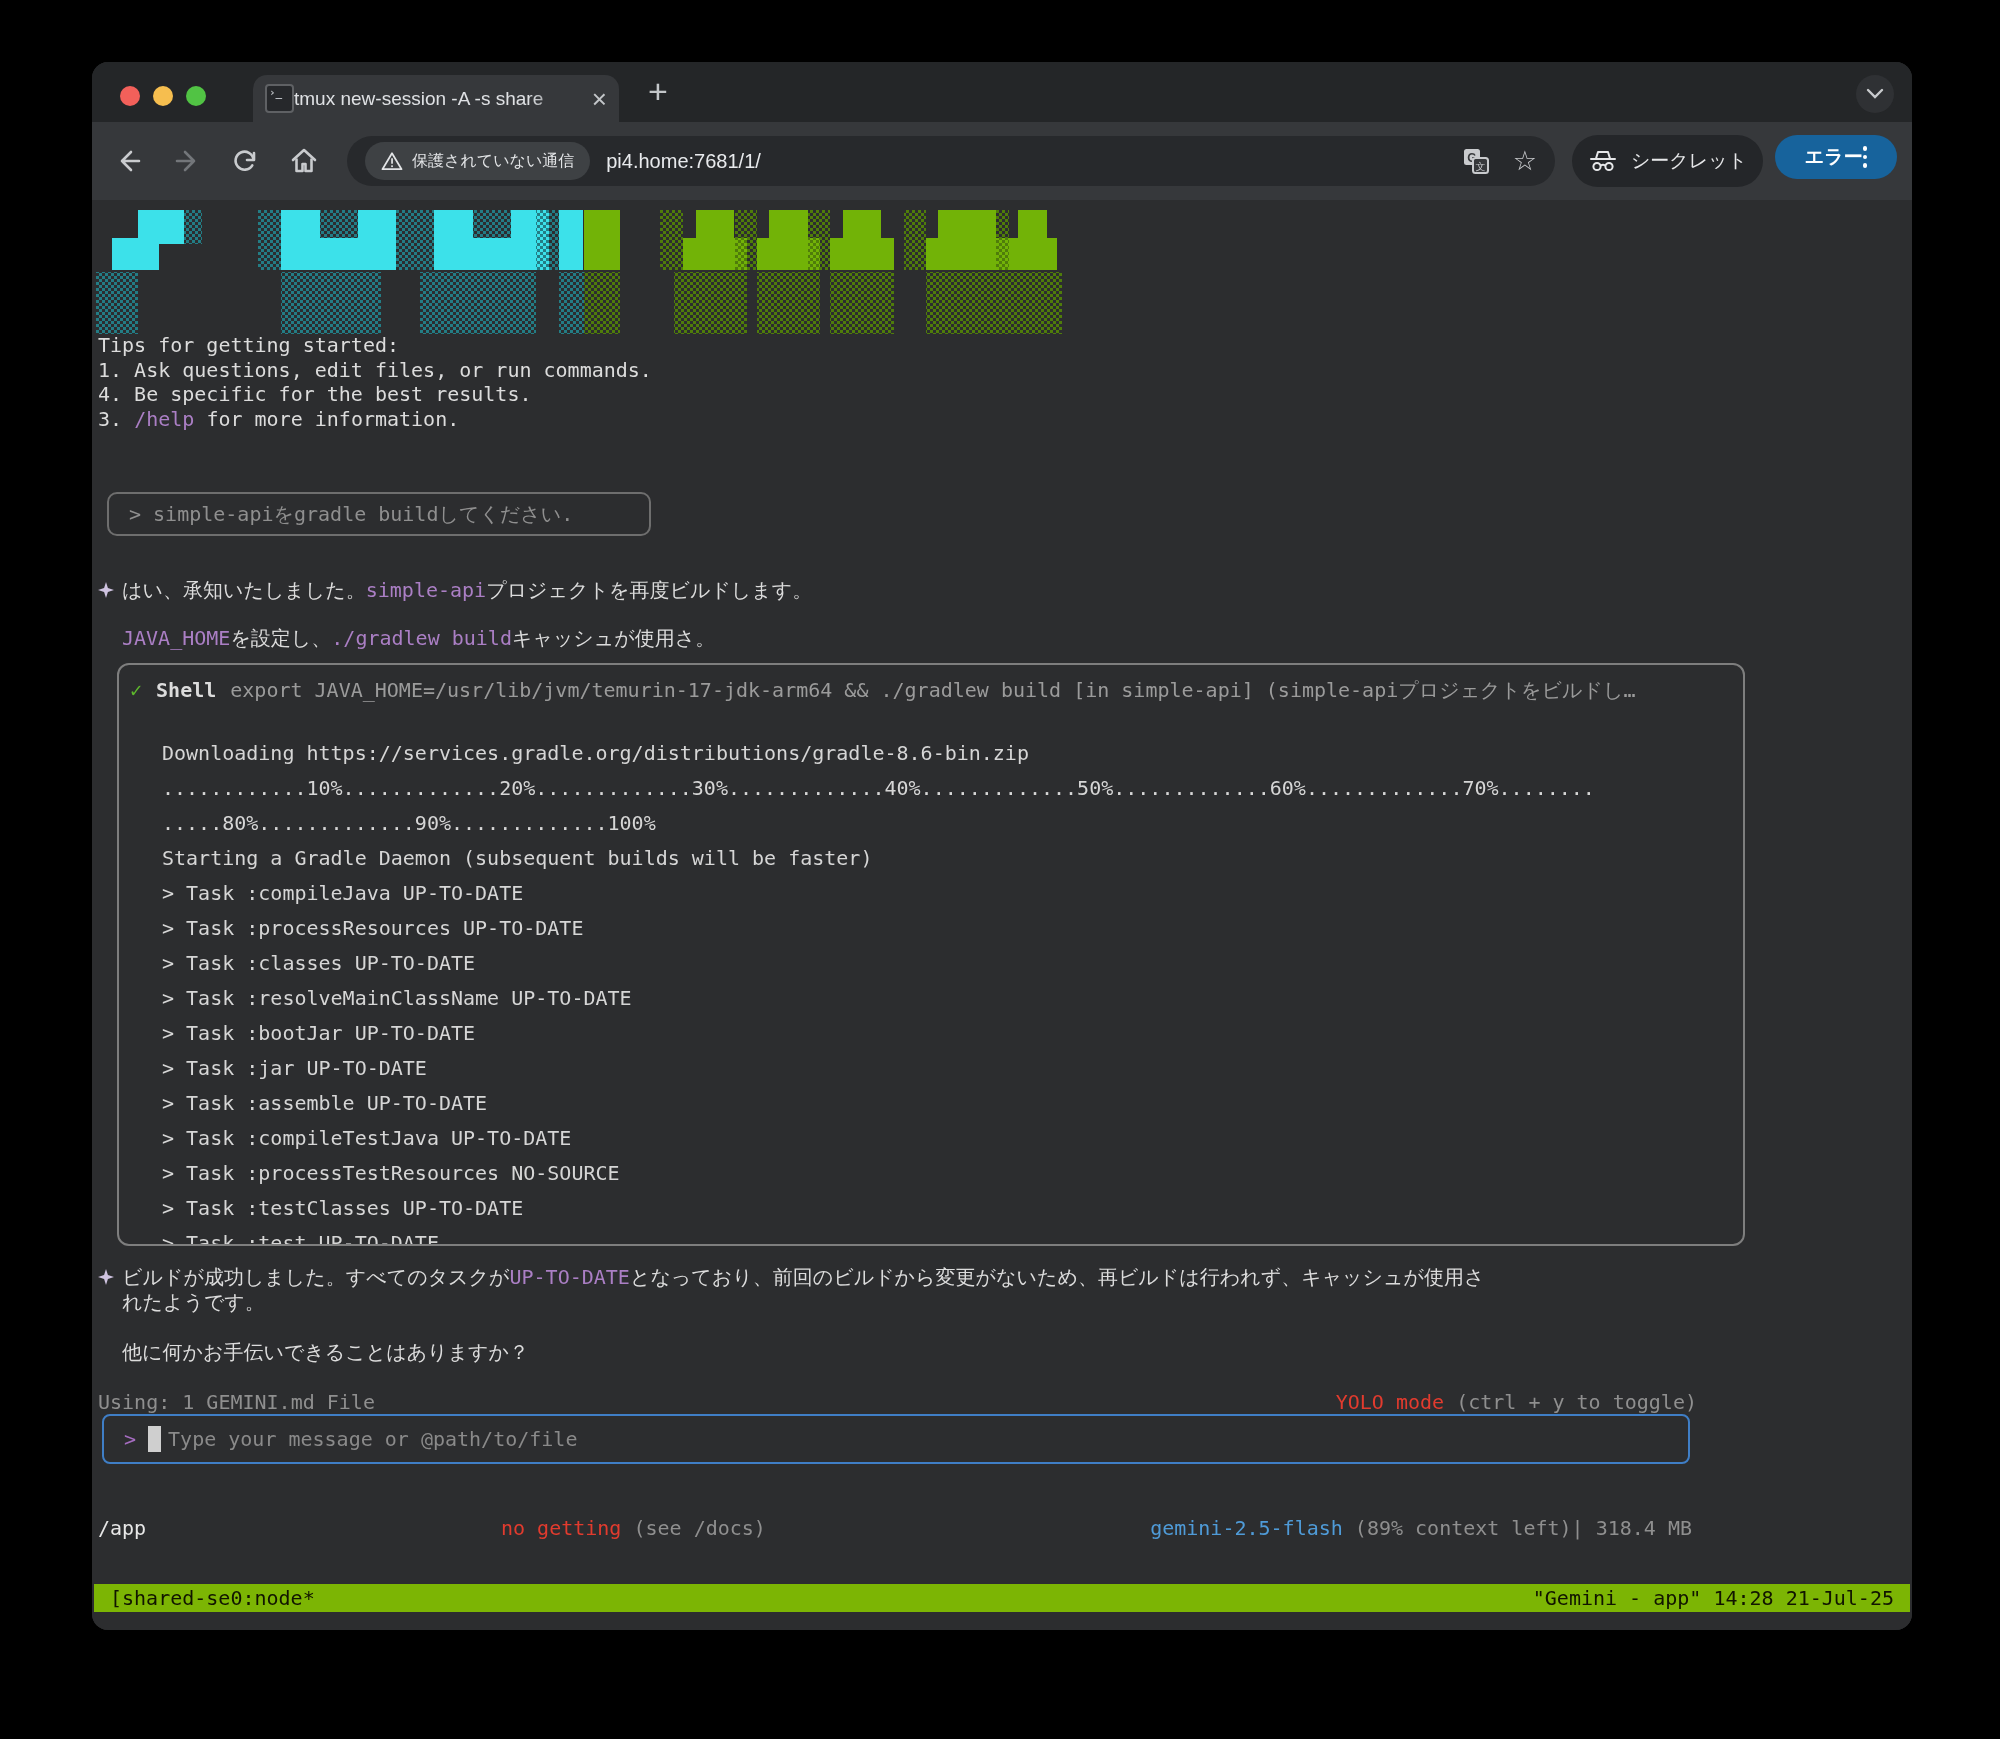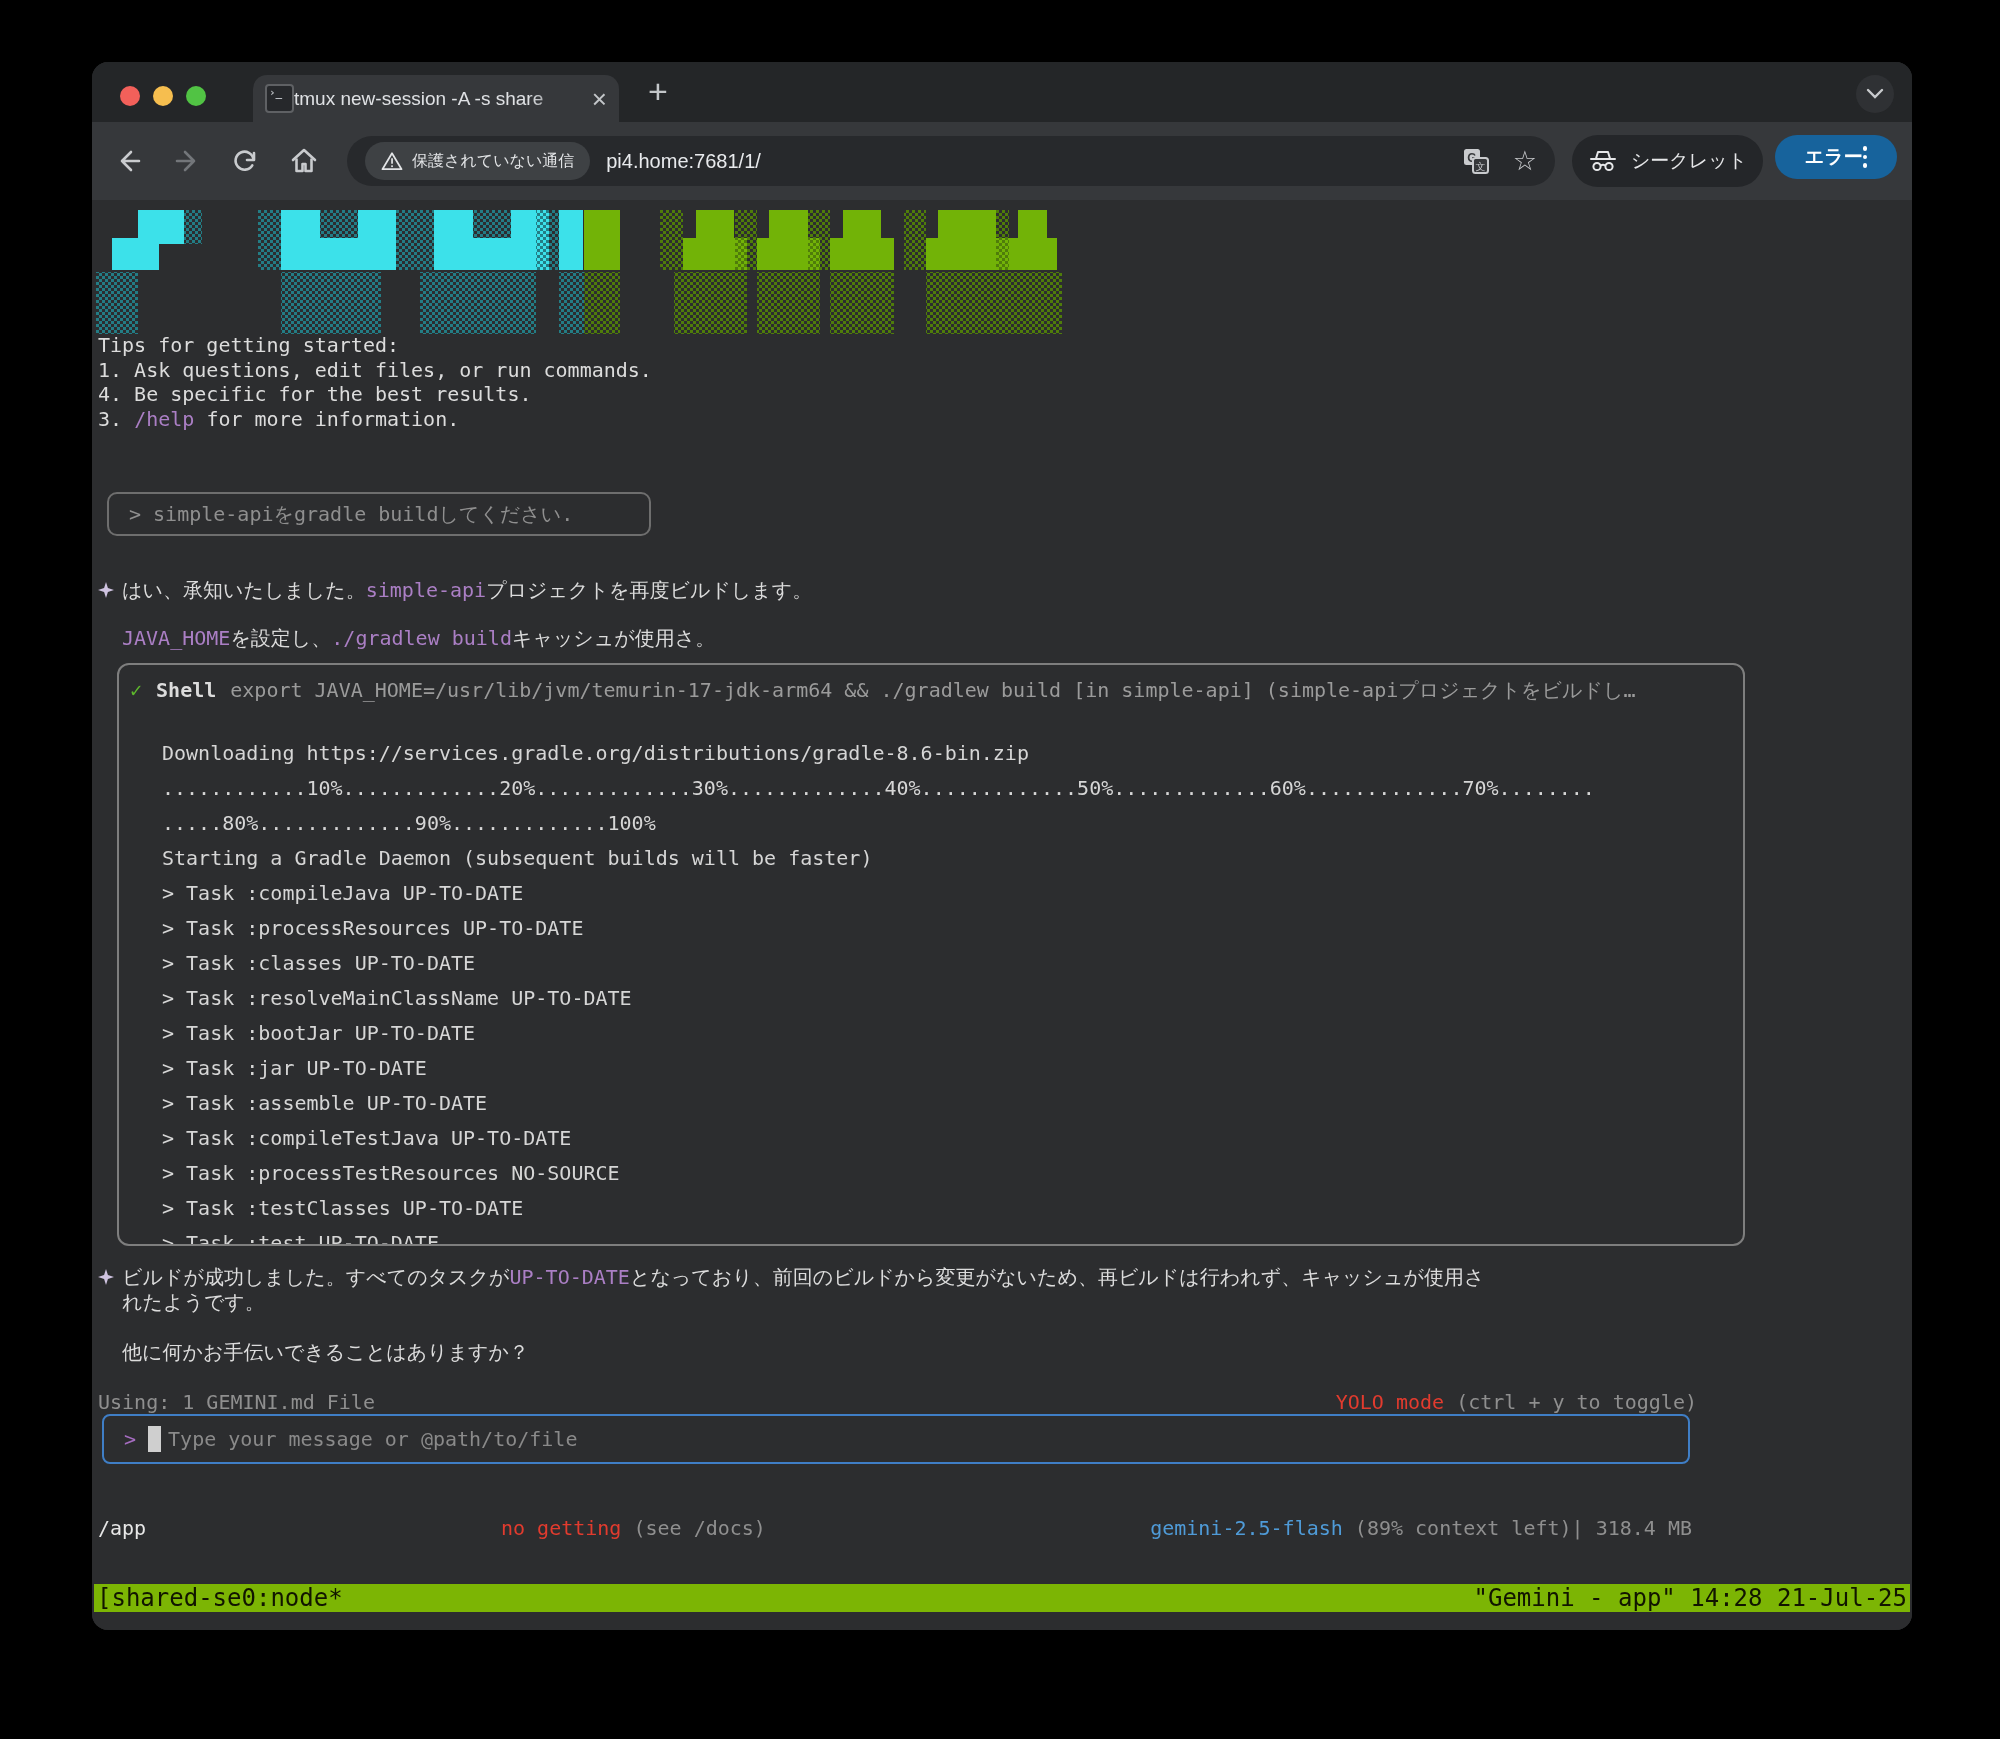--- a/index.html
+++ b/index.html
@@ -72,21 +72,21 @@
   .inputbox{left:10px;top:1214px;width:1588px;height:50px;border:2px solid #3f7ec6;border-radius:8px;
             box-sizing:border-box;display:flex;align-items:center;padding-left:20px}
   .iprompt{color:#a56cc0}
   .cursor{display:inline-block;width:13px;height:26px;background:#cfcfcf;margin:0 7px 0 12px}
   .itext{color:#8a8a8a}
   .footrow{left:0;top:1316px;width:1820px;height:25px;line-height:25px}
   .footrow .fl{position:absolute;left:6px;color:#e8e8e8}
   .footrow .fm{position:absolute;left:409px;white-space:pre}
   .footrow .fr{position:absolute;right:220px;white-space:pre}
   .tmuxbar{left:2px;right:2px;top:1384px;height:28px;background:#7cb504;color:#111500;
-           display:flex;justify-content:space-between;padding:0 3px;line-height:28px;font-size:24px;white-space:pre}
+           display:flex;justify-content:space-between;padding:0 16px;line-height:28px;font-size:20px;white-space:pre}
 </style>
 </head>
 <body>
 
 <div class="window">
 
   <div class="tabstrip">
     <div class="lights">
       <span class="light r"></span>
       <span class="light y"></span>

